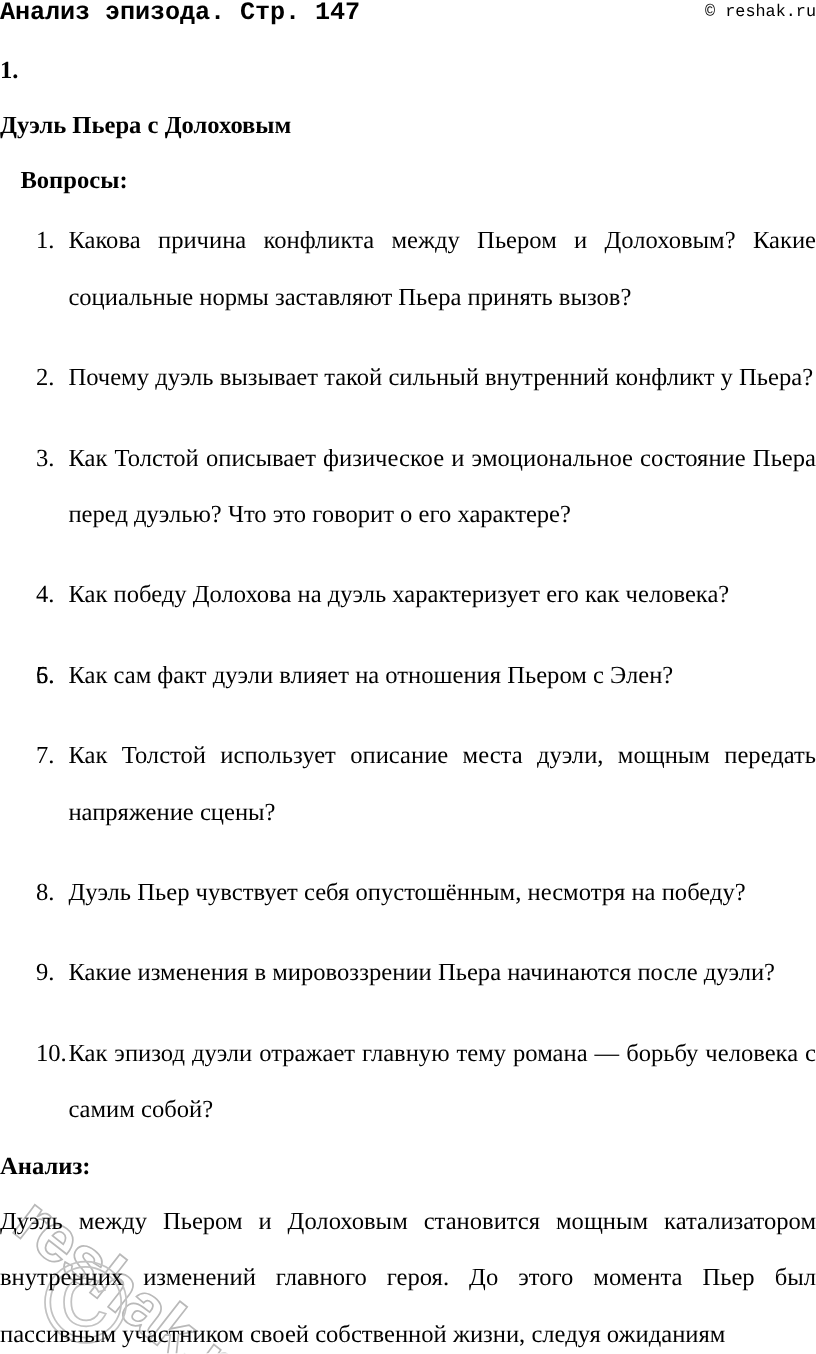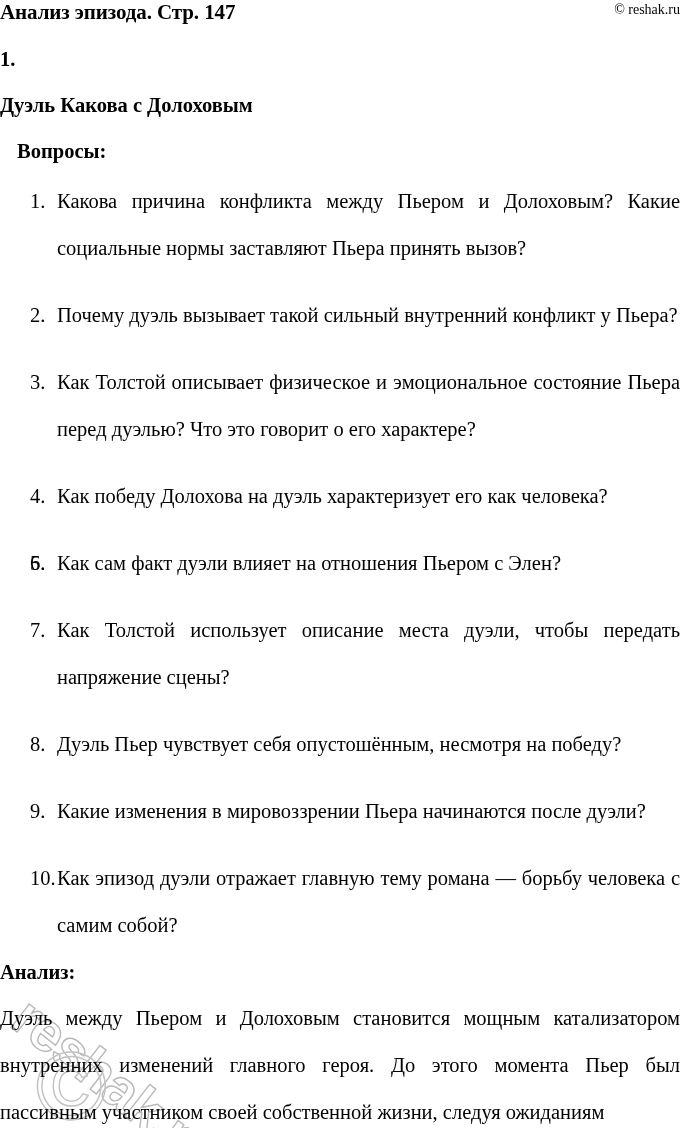--- a/index.html
+++ b/index.html
@@ -18,20 +18,21 @@
     overflow: hidden;
     background: #ffffff;
   }
 
   
   .header-row {
     position: relative;
     height: 30px;
     padding-top: 1px;
     box-sizing: border-box;
+    font-family: Liberation Mono, monospace;
   }
   .doc-title {
     position: absolute;
     left: 0;
     top: 0;
     font-size: 21px;
     font-weight: bold;
     letter-spacing: -0.1px;
     white-space: nowrap;
   }
@@ -155,21 +156,21 @@
     <span class="wm-copy">©</span>
   </div>
 
   <div class="header-row">
     <div class="doc-title">Анализ эпизода. Стр. 147</div>
     <div class="site-credit">© reshak.ru</div>
   </div>
 
   <div class="section-number">1.</div>
 
-  <div class="subtitle">Дуэль Какова с Долоховым</div>
+  <div class="subtitle">Дуэль Пьера с Долоховым</div>
 
   <div class="questions-label">Вопросы:</div>
 
   <ol class="qlist">
     <li>
       <span class="marker">1.</span>
       <span>Какова причина конфликта между Пьером и Долоховым? Какие социальные нормы заставляют Пьера принять вызов?</span>
     </li>
     <li>
       <span class="marker">2.</span>
@@ -185,21 +186,21 @@
     </li>
     <li>
       <span class="marker">5.</span>
     </li>
     <li class="nojustify">
       <span class="marker">6.</span>
       <span>Как сам факт дуэли влияет на отношения Пьером с Элен?</span>
     </li>
     <li>
       <span class="marker">7.</span>
-      <span>Как Толстой использует описание места дуэли, чтобы передать напряжение сцены?</span>
+      <span>Как Толстой использует описание места дуэли, мощным передать напряжение сцены?</span>
     </li>
     <li>
       <span class="marker">8.</span>
       <span>Дуэль Пьер чувствует себя опустошённым, несмотря на победу?</span>
     </li>
     <li>
       <span class="marker">9.</span>
       <span>Какие изменения в мировоззрении Пьера начинаются после дуэли?</span>
     </li>
     <li>

